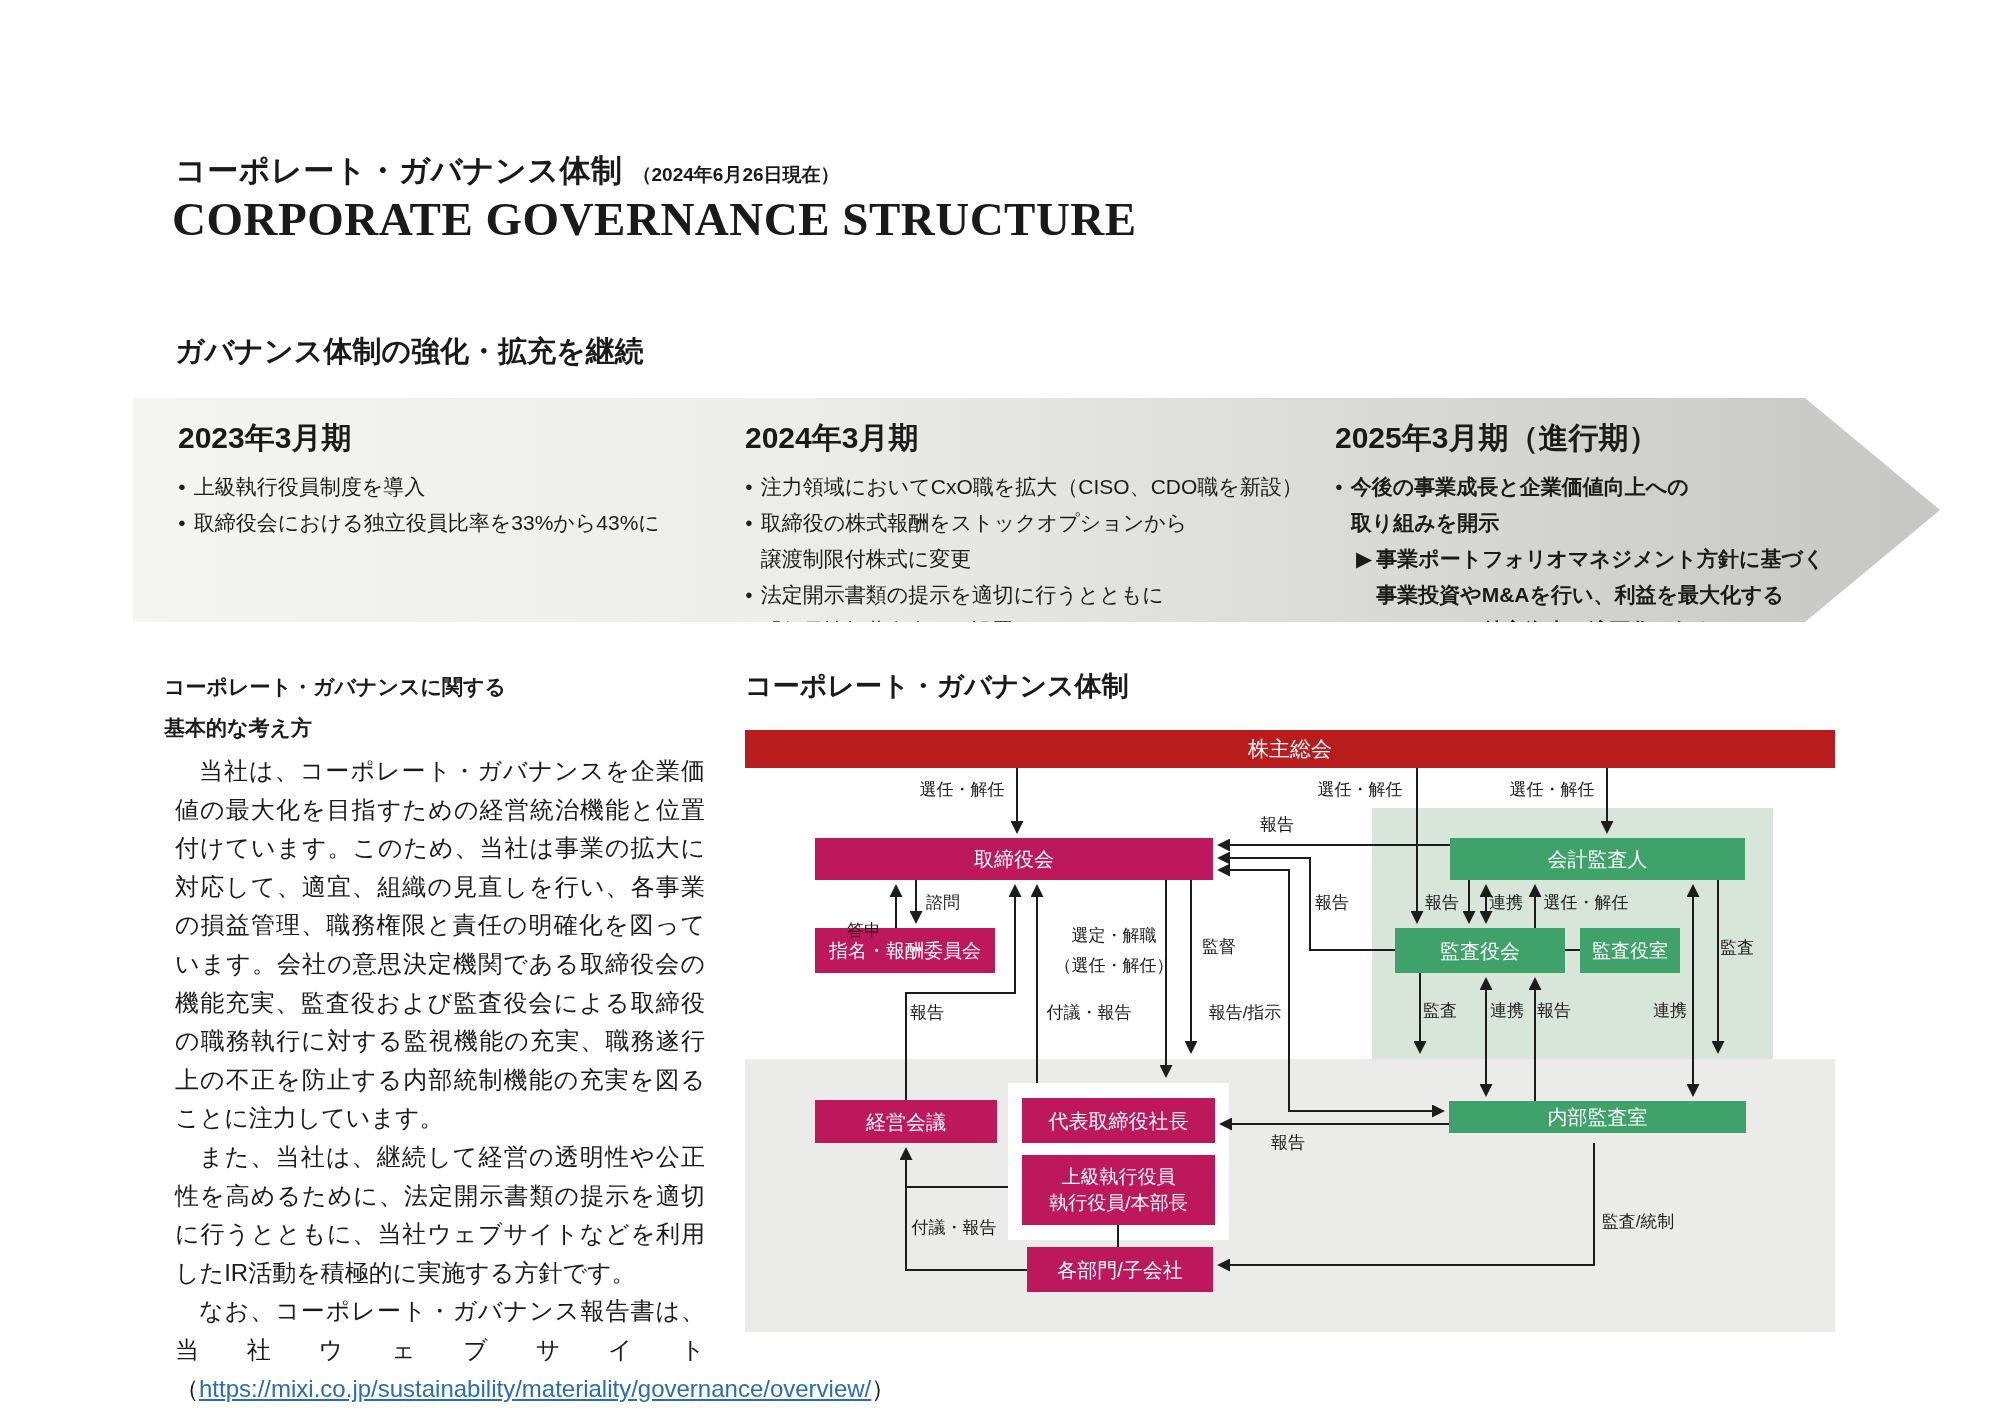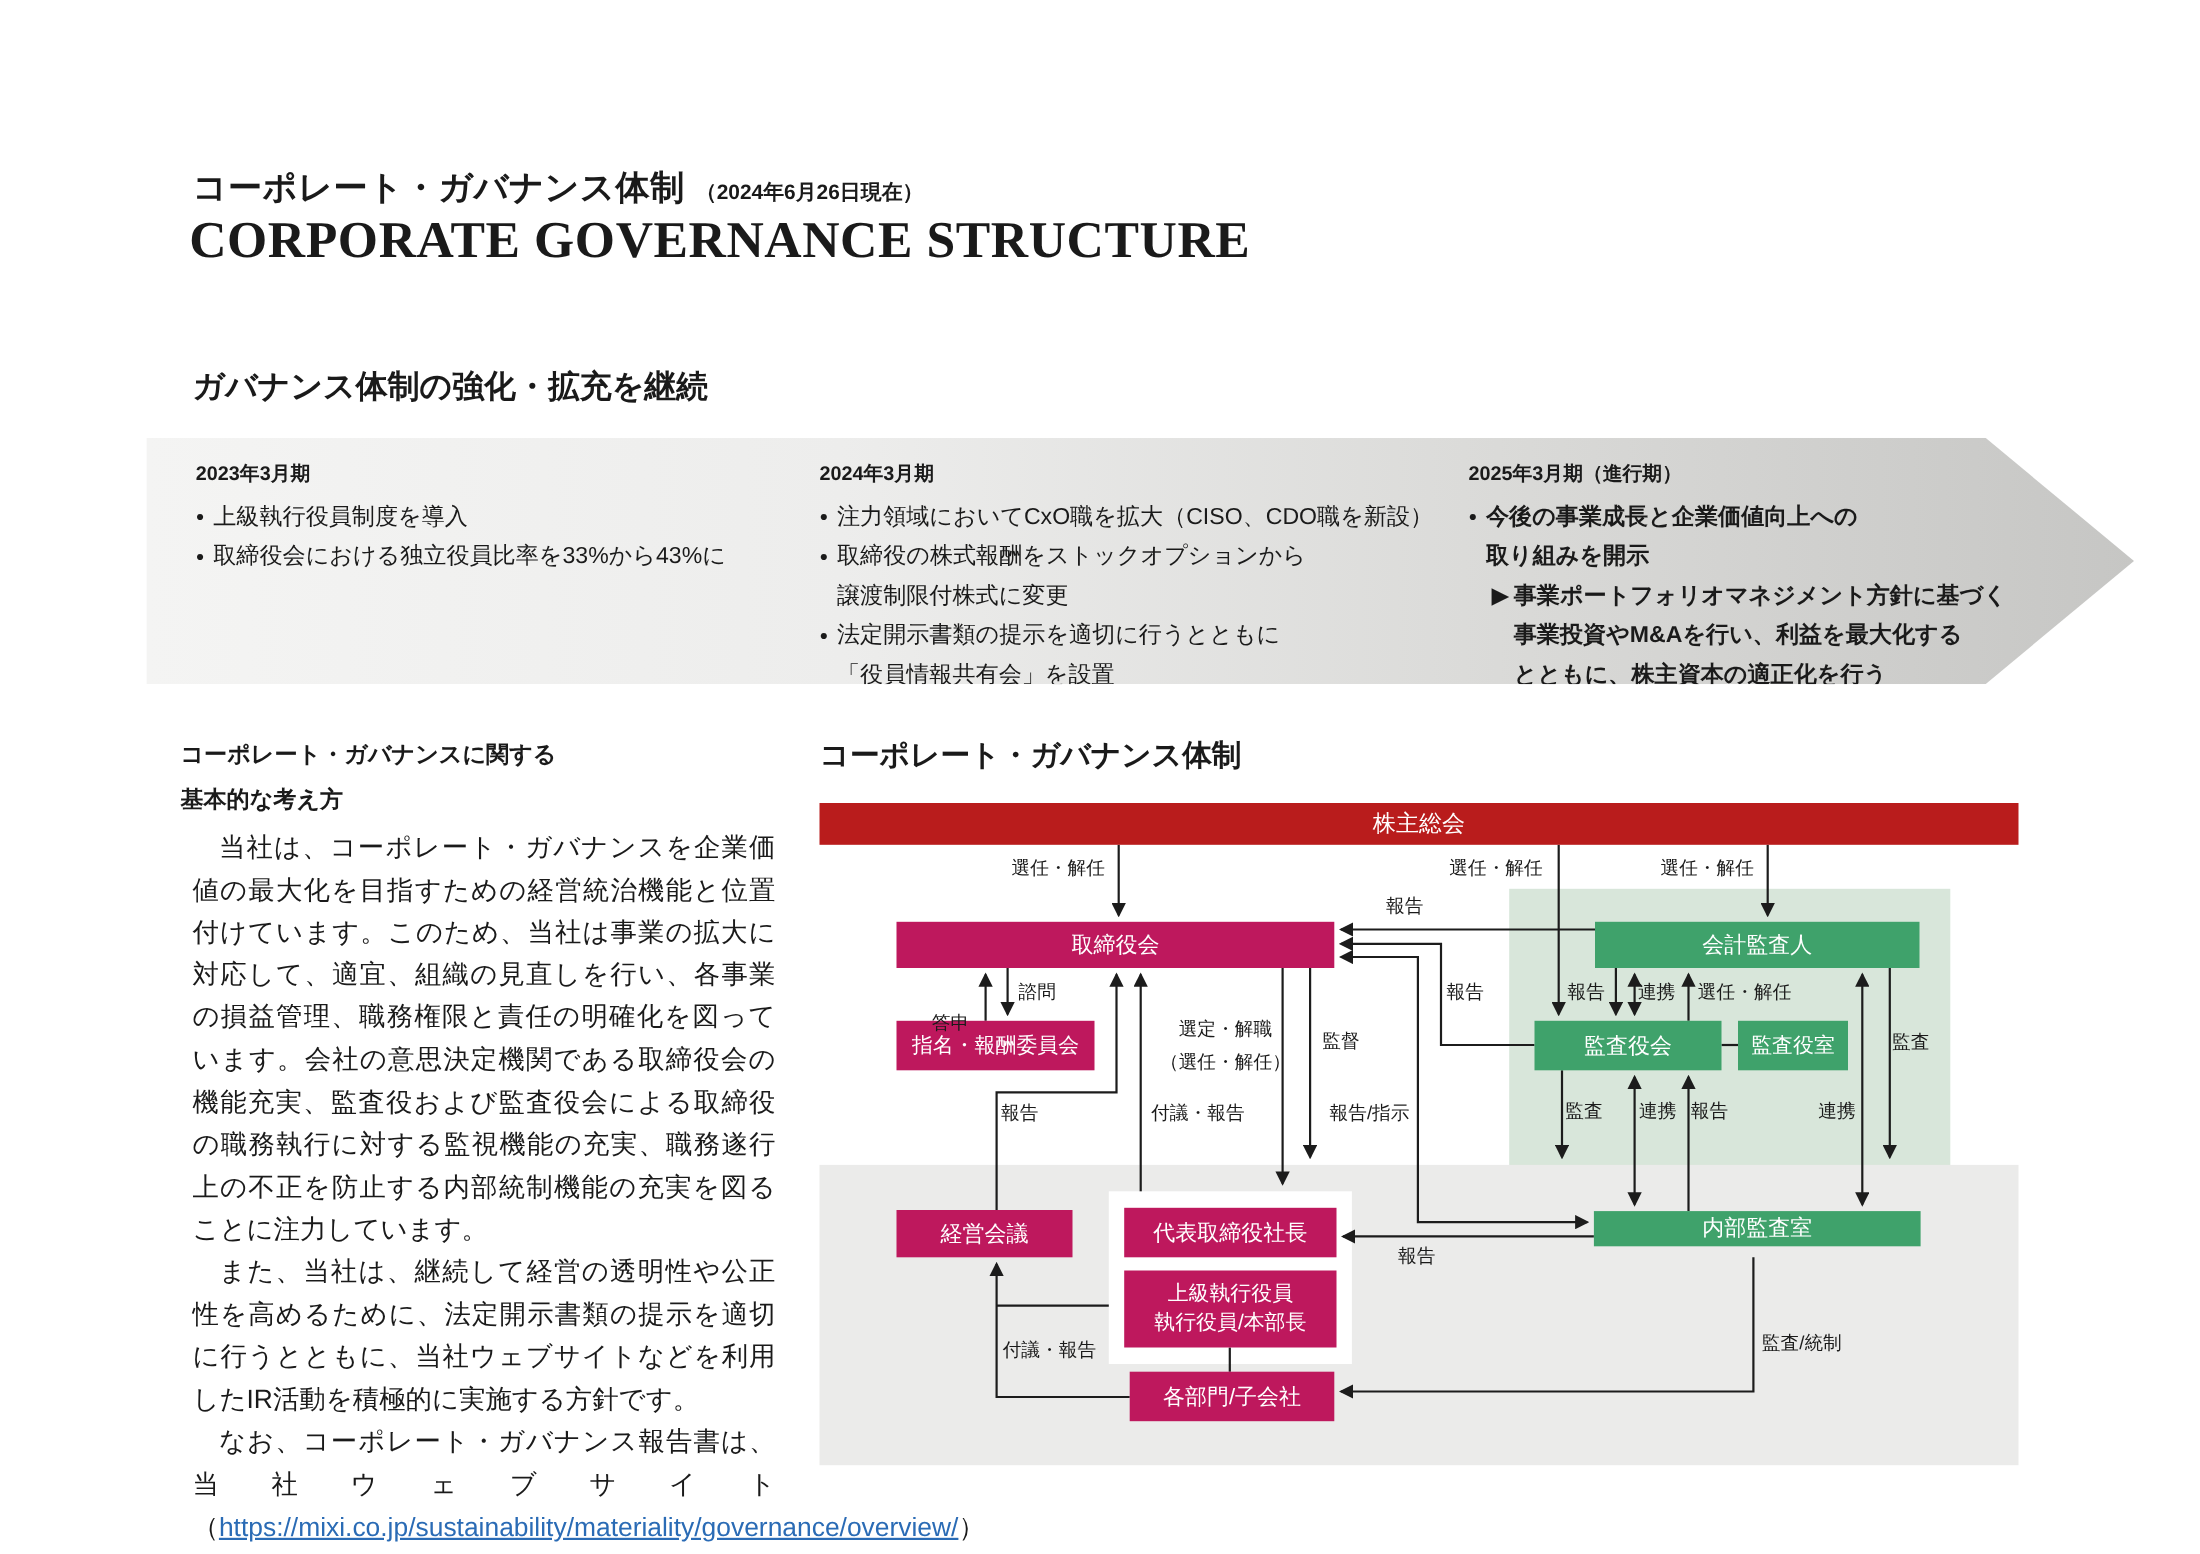--- a/index.html
+++ b/index.html
@@ -16,21 +16,21 @@
 
   
   #tl-heading{left:175px;top:332px;font-size:29px;font-weight:bold;}
   #tl-band{left:133px;top:398px;width:1807px;height:224px;
            background:linear-gradient(90deg,#f4f4f3 0%,#ededec 35%,#dadad8 68%,#c6c6c4 100%);
            clip-path:polygon(0 0,1672px 0,1807px 50%,1672px 100%,0 100%);}
   .tl-col{position:absolute;top:20px;}
   #tl-col-0{left:45px;width:560px;}
   #tl-col-1{left:612px;width:580px;}
   #tl-col-2{left:1202px;width:600px;}
-  .tl-label{font-size:18px;font-weight:bold;margin-bottom:10px;}
+  .tl-label{font-size:30px;font-weight:bold;margin-bottom:10px;}
   .tl-item{display:flex;font-size:21px;line-height:36px;}
   .tl-item .bullet{font-size:13px;line-height:36px;margin-right:8px;}
   #tl-col-2 .tl-item,#tl-col-2 .tl-sub{font-weight:bold;}
   .tl-sub{display:flex;font-size:21px;line-height:36px;margin-left:21px;}
   .tl-sub .marker{margin-right:4px;}
 
   
   #policy-heading{left:164px;top:666px;font-size:21px;font-weight:bold;line-height:41px;}
   #policy-body{left:175px;top:752px;width:530px;font-size:24px;line-height:38.6px;text-align:justify;}
   #policy-body p{margin:0;text-indent:1em;}
@@ -180,21 +180,21 @@
         <path d="M378 500 V522"></path>
       </g>
     </svg>
 
     <div class="dbox darkbar" style="left:5px;top:5px;width:1090px;height:38px;">株主総会</div>
     <div class="dbox gray" style="left:75px;top:113px;width:398px;height:42px;">取締役会</div>
     <div class="dbox grn" style="left:710px;top:113px;width:295px;height:42px;">会計監査人</div>
     <div class="dbox gray" style="left:75px;top:203px;width:180px;height:45px;font-size:19px;">指名・報酬委員会</div>
     <div class="dbox grn" style="left:655px;top:203px;width:170px;height:45px;">監査役会</div>
     <div class="dbox grn" style="left:840px;top:203px;width:100px;height:45px;font-size:19px;">監査役室</div>
-    <div class="dbox gray" style="left:75px;top:375px;width:160px;height:43px;">経営会議</div>
+    <div class="dbox gray" style="left:75px;top:375px;width:182px;height:43px;">経営会議</div>
     <div class="dbox gray" style="left:282px;top:373px;width:193px;height:45px;">代表取締役社長</div>
     <div class="dbox gray" style="left:282px;top:430px;width:193px;height:70px;font-size:19px;">
       <div>上級執行役員</div>
       <div>執行役員/本部長</div>
     </div>
     <div class="dbox grn" style="left:709px;top:376px;width:297px;height:32px;">内部監査室</div>
     <div class="dbox gray" style="left:287px;top:522px;width:186px;height:45px;">各部門/子会社</div>
 
     <div class="dlbl" style="left:222px;top:64px;">選任・解任</div>
     <div class="dlbl" style="left:620px;top:64px;">選任・解任</div>

